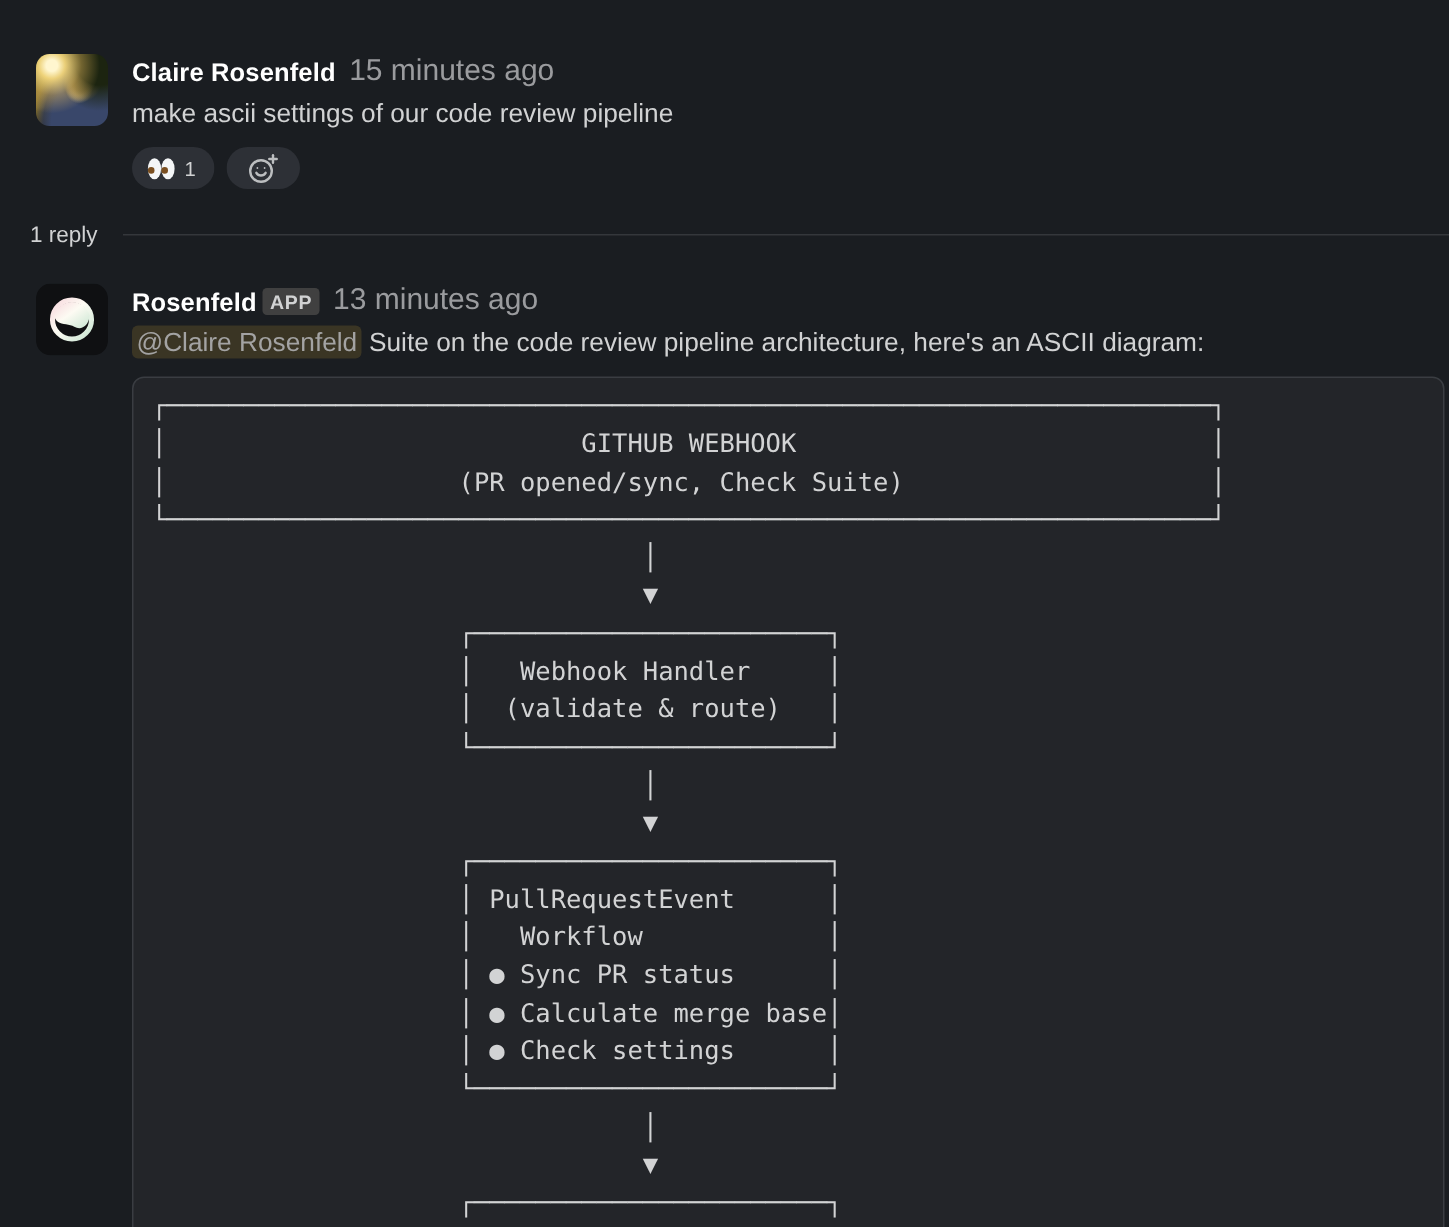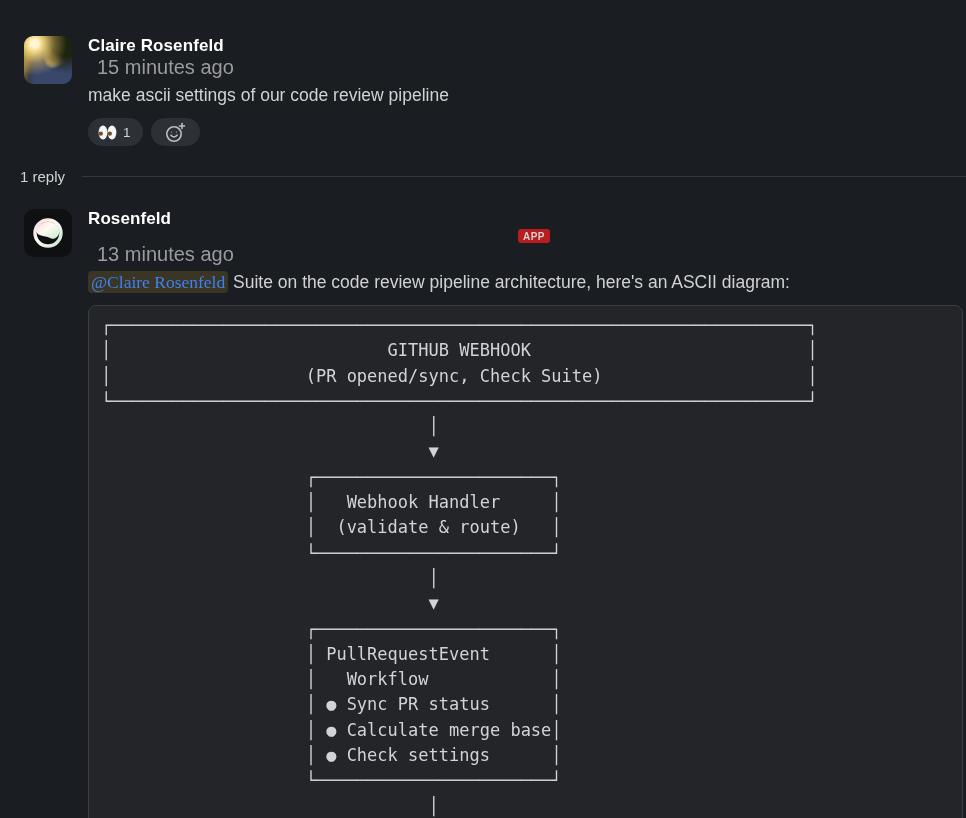--- a/index.html
+++ b/index.html
@@ -20,49 +20,49 @@
   .avatar-claire {
     background:
       radial-gradient(circle at 22% 16%, #fff6cf 0 7%, rgba(255,224,130,.9) 16%, rgba(243,196,96,.4) 36%, rgba(0,0,0,0) 58%),
       radial-gradient(ellipse at 88% 6%, #1c2410 0 28%, rgba(0,0,0,0) 55%),
       radial-gradient(circle at 64% 40%, #c9a55e 0 13%, rgba(0,0,0,0) 30%),
       radial-gradient(circle at 60% 50%, #d9c49c 0 9%, rgba(0,0,0,0) 24%),
       radial-gradient(ellipse at 66% 100%, #39476a 0 48%, rgba(43,55,86,.8) 60%, rgba(0,0,0,0) 74%),
       linear-gradient(180deg, #343a12 0%, #565320 30%, #7d6b2d 55%, #8c752f 74%, #4e4017 100%);
   }
   .msg-body { margin-left: 16px; min-width: 0; flex: 1; }
-  .msg-head { display: flex; align-items: flex-start; flex-direction: column; }
+  .msg-head { display: flex; align-items: flex-end; }
   .author {
     font-weight: 700; font-size: 17px; color: #ffffff; cursor: pointer;
     letter-spacing: .1px;
   }
   .timestamp { font-size: 20px; color: #9a9b9e; margin-left: 9px; cursor: pointer; }
   .app-badge {
-    background: #b91c1c; color: #d1d2d3; font-size: 10px; font-weight: 700;
-    border-radius: 3px; padding: 2px 5px 1px; margin-left: 14px;
+    background: #404040; color: #d1d2d3; font-size: 13px; font-weight: 700;
+    border-radius: 3px; padding: 2px 5px 1px; margin-left: 4px;
     letter-spacing: .4px; align-self: center;
   }
   .msg-text { font-size: 17.5px; line-height: 27px; color: #d1d2d3; margin-top: 3px; }
 
   .reactions { display: flex; gap: 8px; margin-top: 9px; }
   .reaction-pill, .add-reaction {
     height: 28px; background: #2d3036; border-radius: 14px;
     display: inline-flex; align-items: center; cursor: pointer; border: 1px solid rgba(0,0,0,0);
   }
   .reaction-pill { padding: 0 11px 0 9px; gap: 6px; }
   .reaction-count { font-size: 13.5px; color: #d1d2d3; }
   .add-reaction { padding: 0 13px; }
 
   .reply-bar { display: flex; align-items: center; margin: 22px 0 24px; padding-left: 20px; }
   .reply-count { font-size: 15px; color: #d1d2d3; white-space: nowrap; }
   .reply-divider { flex: 1; height: 1px; background: #34373b; margin-left: 17px; }
 
   .mention {
-    color: #3b82f6; background: rgba(232,180,58,.16);
-    border-radius: 4px; padding: 1px 3px; cursor: pointer; font-family: Liberation Serif, serif;
+    color: #a3a3a3; background: rgba(232,180,58,.16);
+    border-radius: 4px; padding: 1px 3px; cursor: pointer;
   }
   .code-block {
     margin-top: 9px; width: 875px;
     background: #232529; border: 1px solid #3a3d42; border-radius: 8px;
     padding: 7px 0 10px 12px; overflow: hidden;
   }
   pre.ascii {
     font-family: "DejaVu Sans Mono", monospace;
     font-size: 17px; line-height: 25.3px; letter-spacing: 0;
     color: #d2d3d4; white-space: pre;

